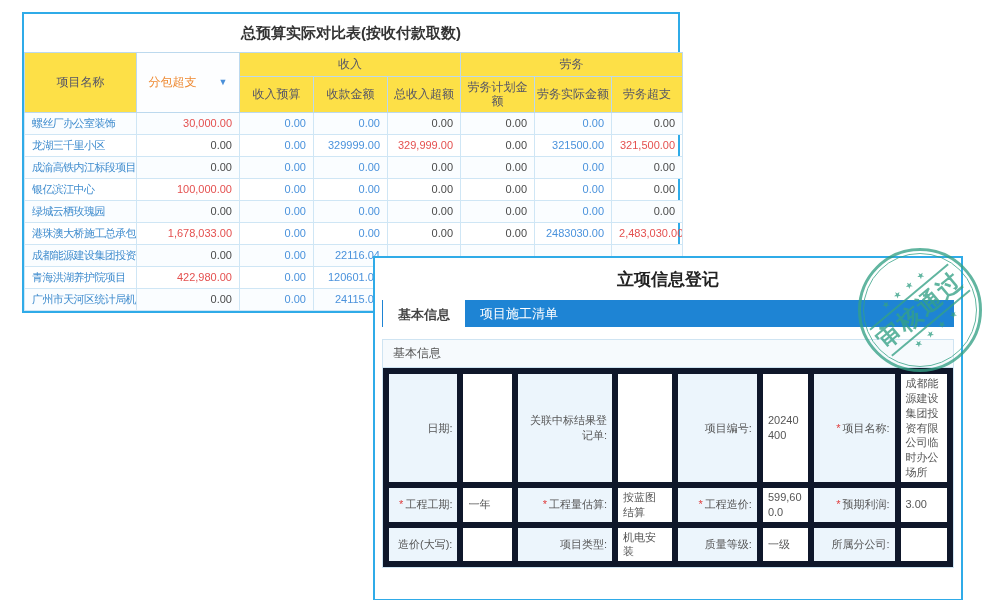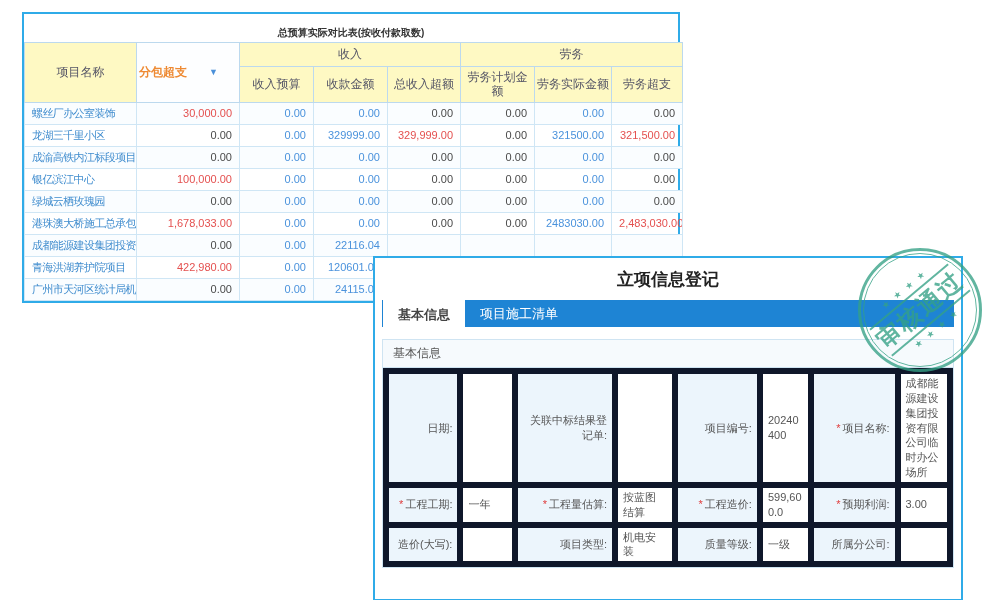--- a/index.html
+++ b/index.html
@@ -3,28 +3,28 @@
 <meta charset="utf-8">
 <style>
   * { margin:0; padding:0; box-sizing:border-box; }
   html,body { width:1000px; height:600px; background:#ffffff; overflow:hidden;
               font-family:"Liberation Sans","DejaVu Sans",sans-serif; }
   body { position:relative; }
 
   
   .budget-panel { position:absolute; left:22px; top:12px; width:658px;
                   background:#fff; border:2px solid #2fabe8; z-index:1; }
-  .budget-title { height:28px; line-height:38px; text-align:center;
-                  font-size:10px; font-weight:bold; color:#333; }
+  .budget-title { height:38px; line-height:38px; text-align:center;
+                  font-size:15px; font-weight:bold; color:#333; }
   table.budget { width:100%; border-collapse:collapse; table-layout:fixed; }
   table.budget th, table.budget td { border:1px solid #cfe6f5; font-weight:normal; }
-  table.budget thead th { background:#fef9c3; color:#556; font-size:12px;
+  table.budget thead th { background:#fde047; color:#556; font-size:12px;
                           text-align:center; padding:3px 2px; border-color:#bcd9ee; }
   table.budget thead th.sort-col { background:#fdfeff; }
-  .sort-col-inner { display:flex; align-items:center; gap:22px;font-weight:bold; }
+  .sort-col-inner { display:flex; align-items:center; justify-content:center; gap:22px; }
   .hdr-orange { color:#ee8a33; }
   .sort-arrow { color:#4a90d9; font-size:9px; }
   table.budget tbody td { height:22px; font-size:11px; padding:0 7px;
                           white-space:nowrap; overflow:hidden; }
   table.budget tbody tr:nth-child(odd) td { background:#fafdff; }
   td.proj-name { color:#3f8cce; text-align:left; letter-spacing:-0.6px; cursor:pointer; }
   td.amt { text-align:right; }
   .c-r { color:#e4504f; }
   .c-b { color:#4a92dc; }
   .c-d { color:#4a4a4a; }

